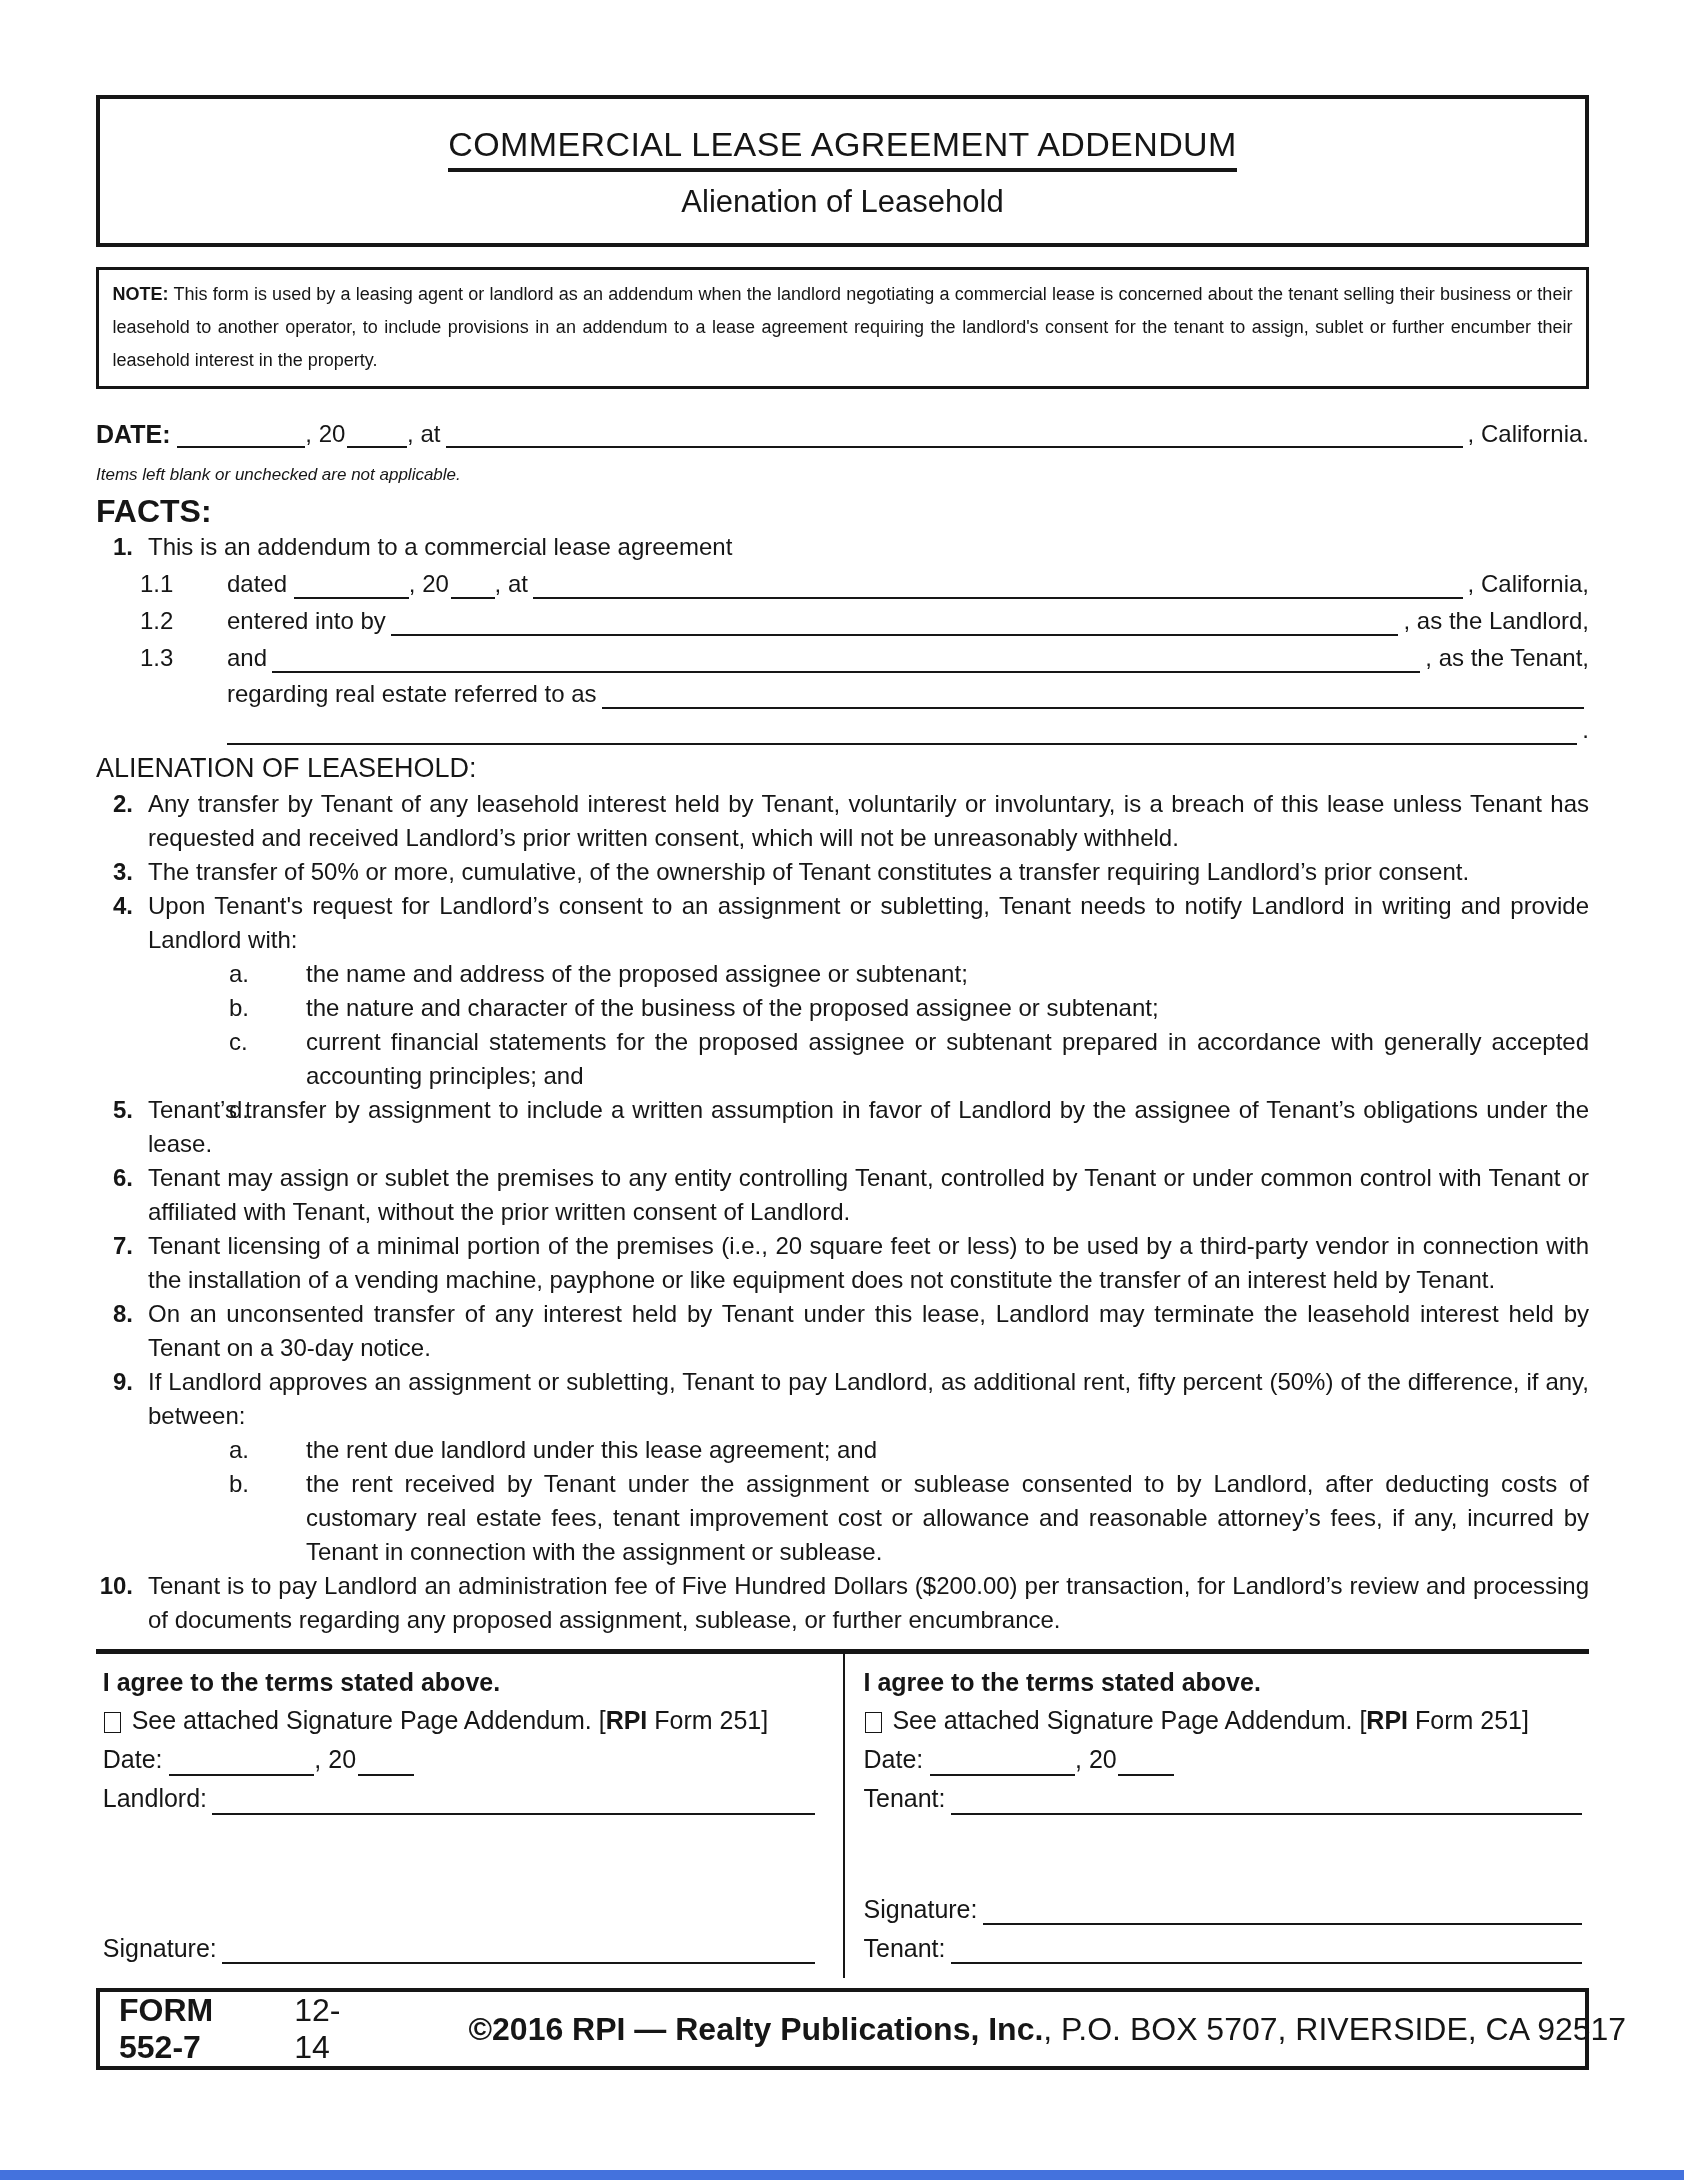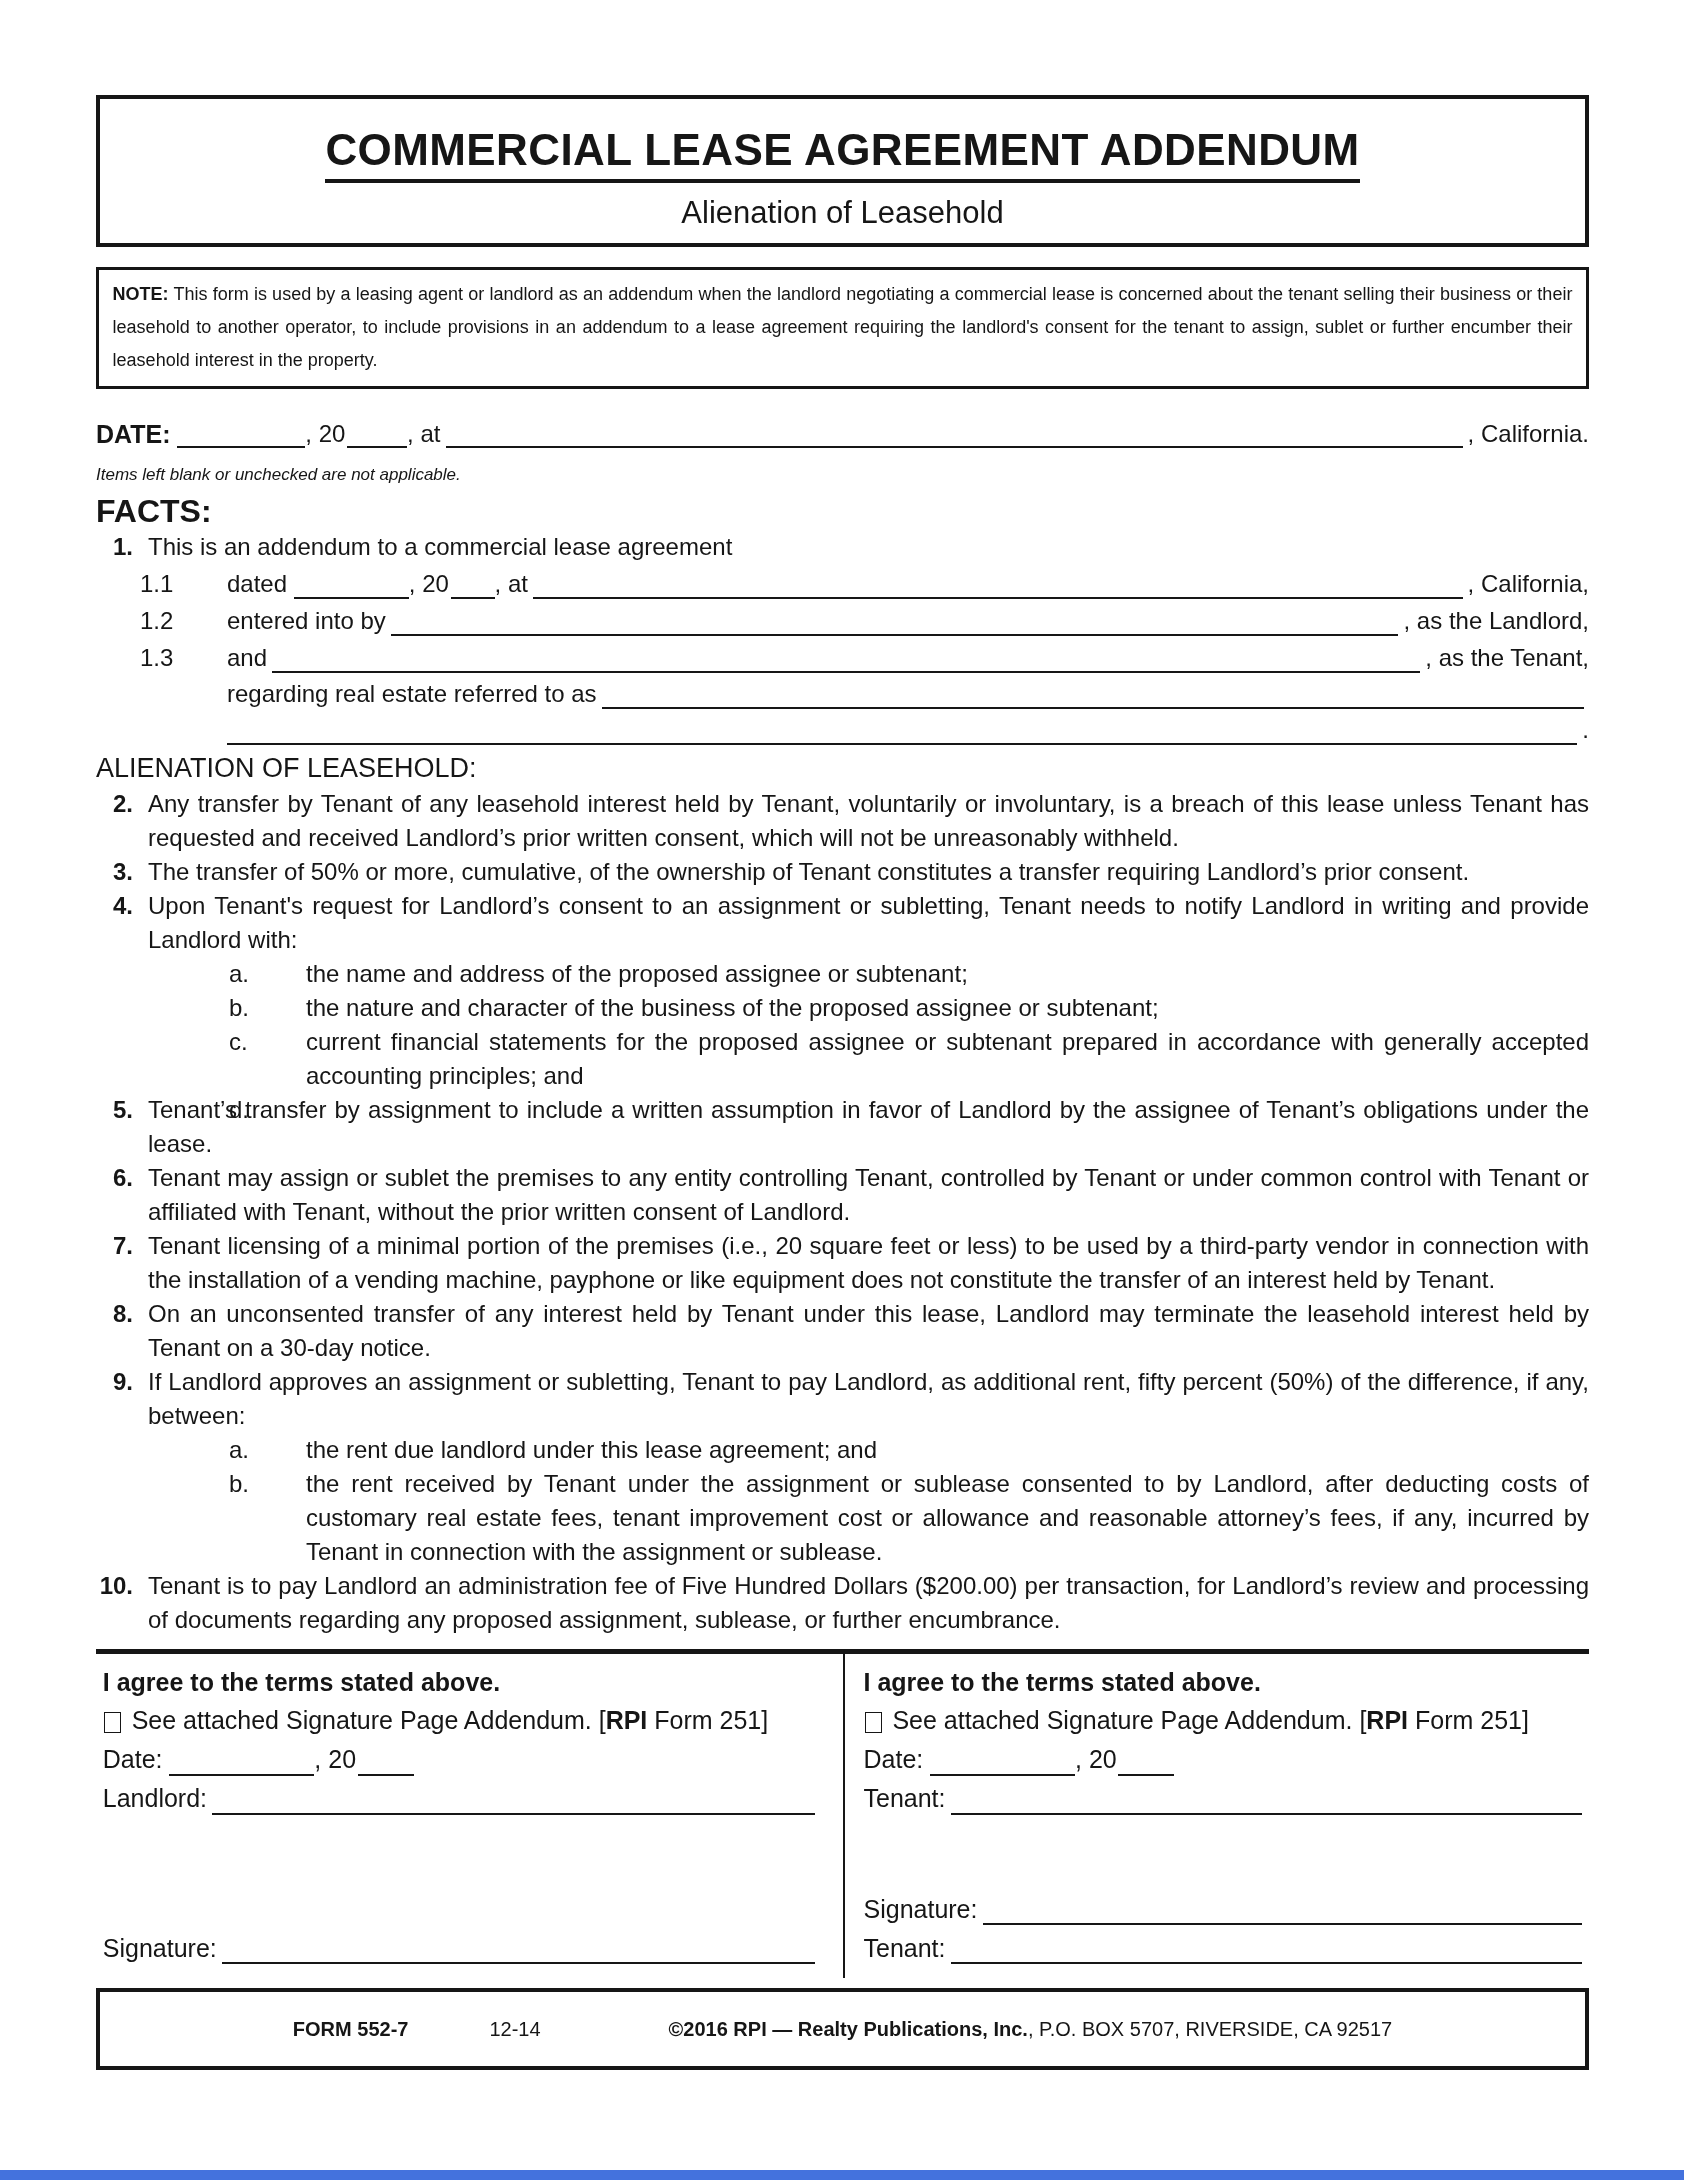--- a/index.html
+++ b/index.html
@@ -15,22 +15,22 @@
   
   .title-box {
     border:4.3px solid #161616;
     height:152px;
     text-align:center;
     padding-top:25.6px;
     margin-bottom:20.4px;
   }
   .doc-title {
     display:inline-block;
-    font-size:44px;
-    font-weight:700;
+    font-size:34px;
+    font-weight:400;
     letter-spacing:0.4px;
     border-bottom:4.3px solid #161616;
     padding-bottom:4.3px;
   }
   .doc-subtitle { font-size:31px; margin-top:12px; }
 
   
   .note-box {
     border:3.4px solid #161616;
     padding:7.7px 13.6px 8.5px 13.6px;
@@ -111,23 +111,22 @@
   .attach-row { line-height:39px; display:flex; align-items:flex-end; }
   .sig-bottom { margin-top:auto; }
 
   
   .footer-box {
     border:4.3px solid #161616;
     height:82px;
     margin-top:10.2px;
     display:flex;
     align-items:center;
-    font-size:20px;
+    font-size:32px;
     padding:0 19px;
-    justify-content:center;
   }
   .footer-form { font-weight:700; }
   .footer-rev { margin-left:81px; }
   .footer-copy { margin-left:128px; white-space:pre; }
 
   .bottom-bar {
     position:absolute;
     left:0; bottom:0;
     width:100%;
     height:11px;

